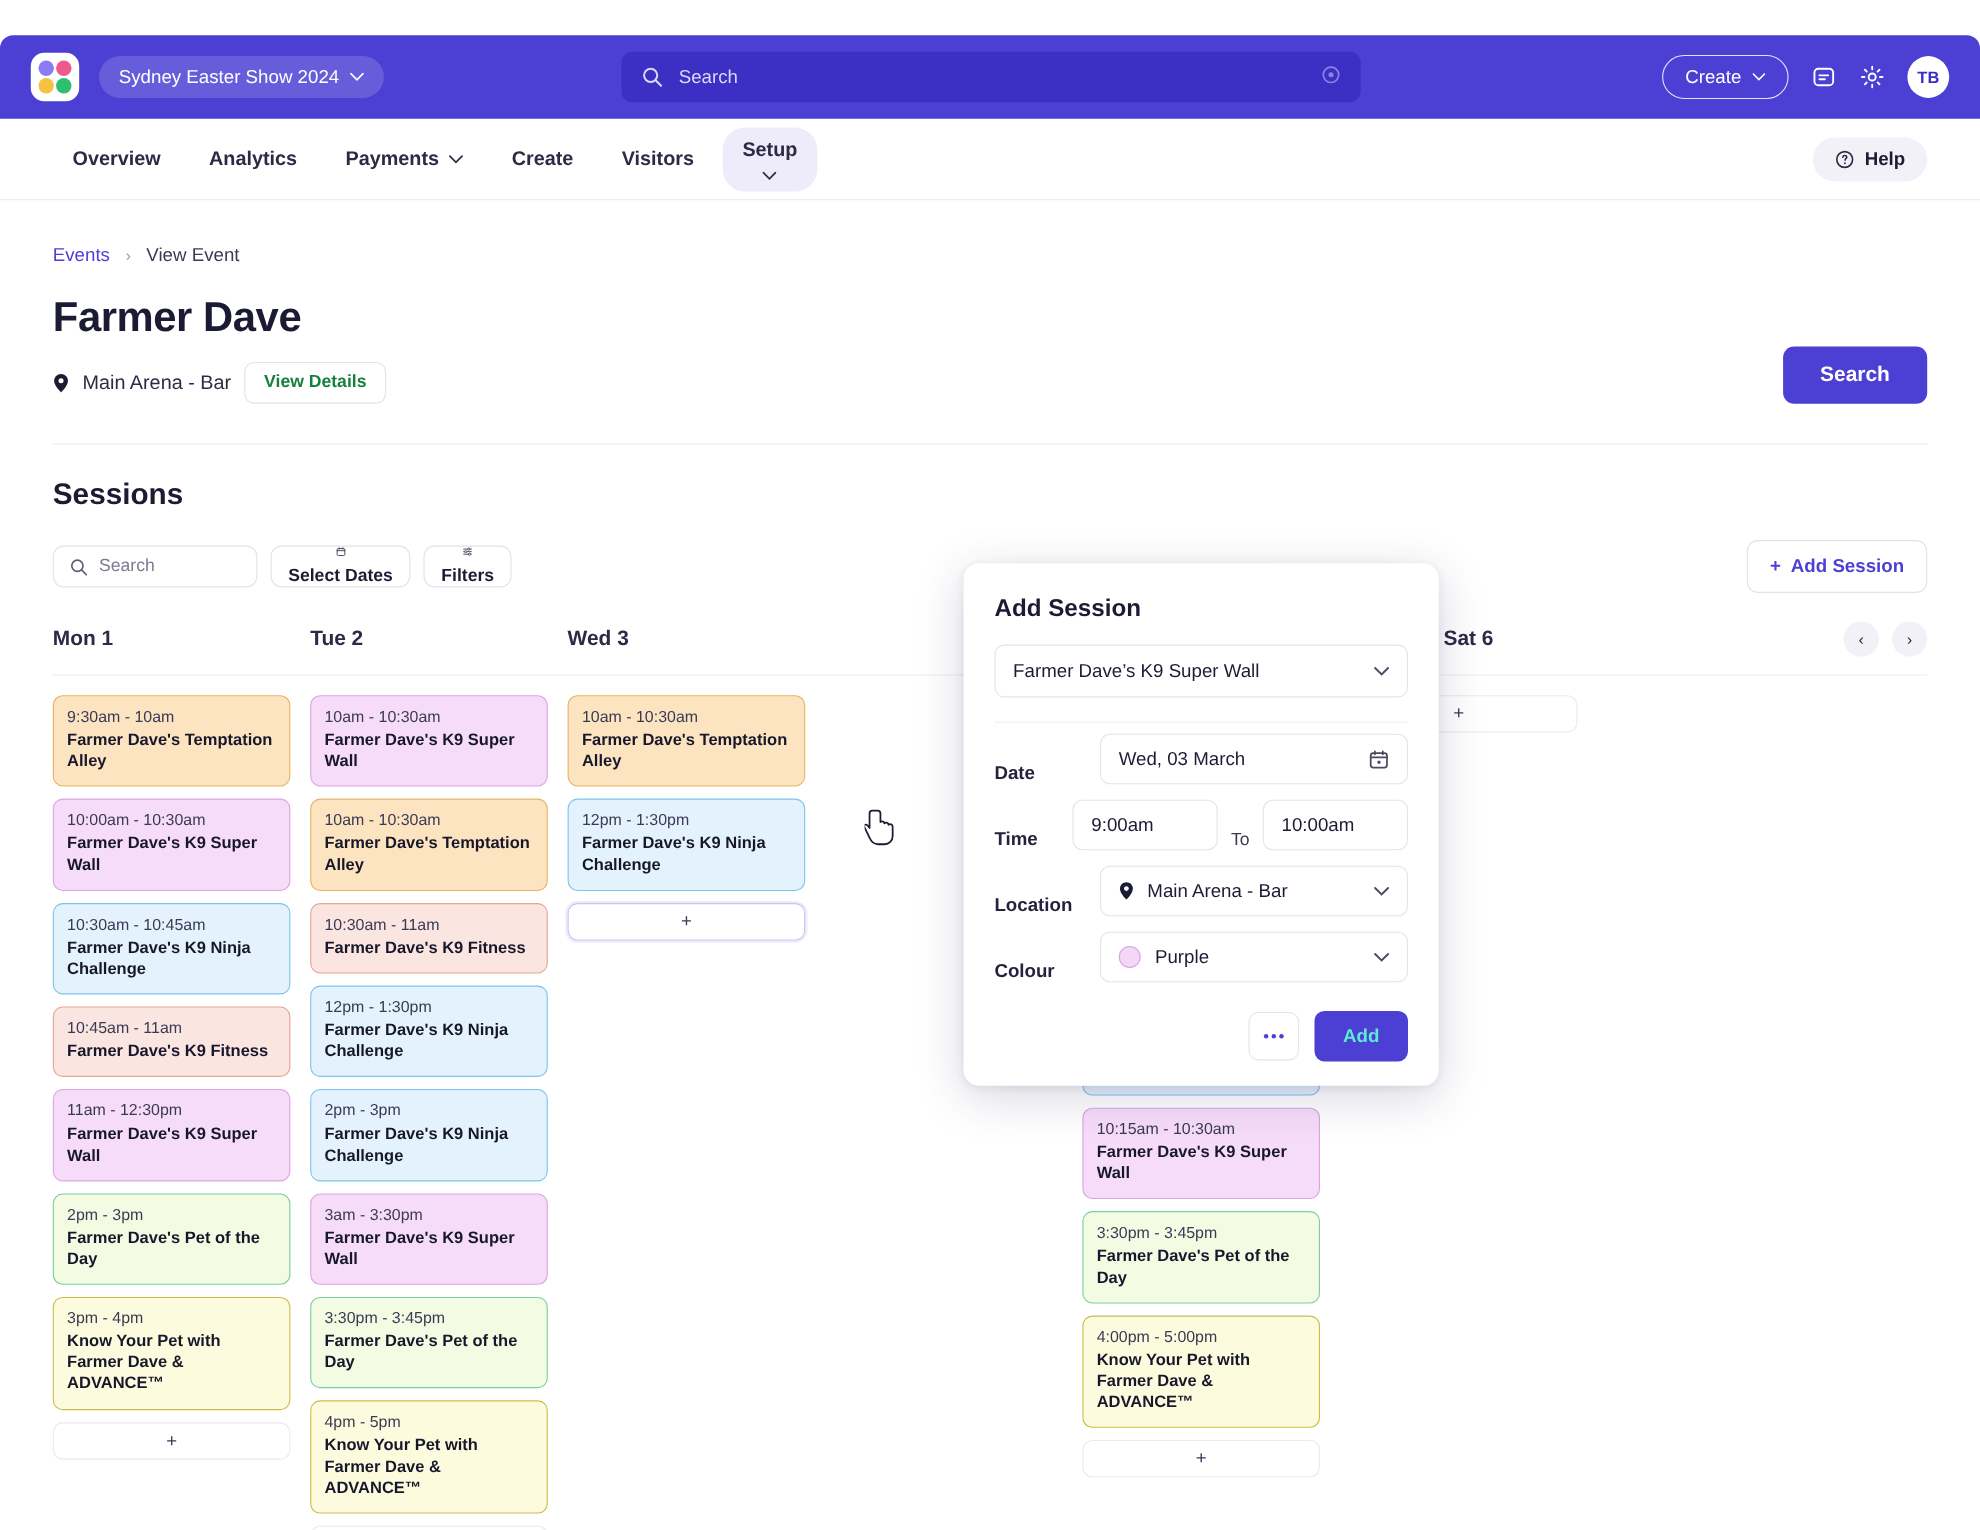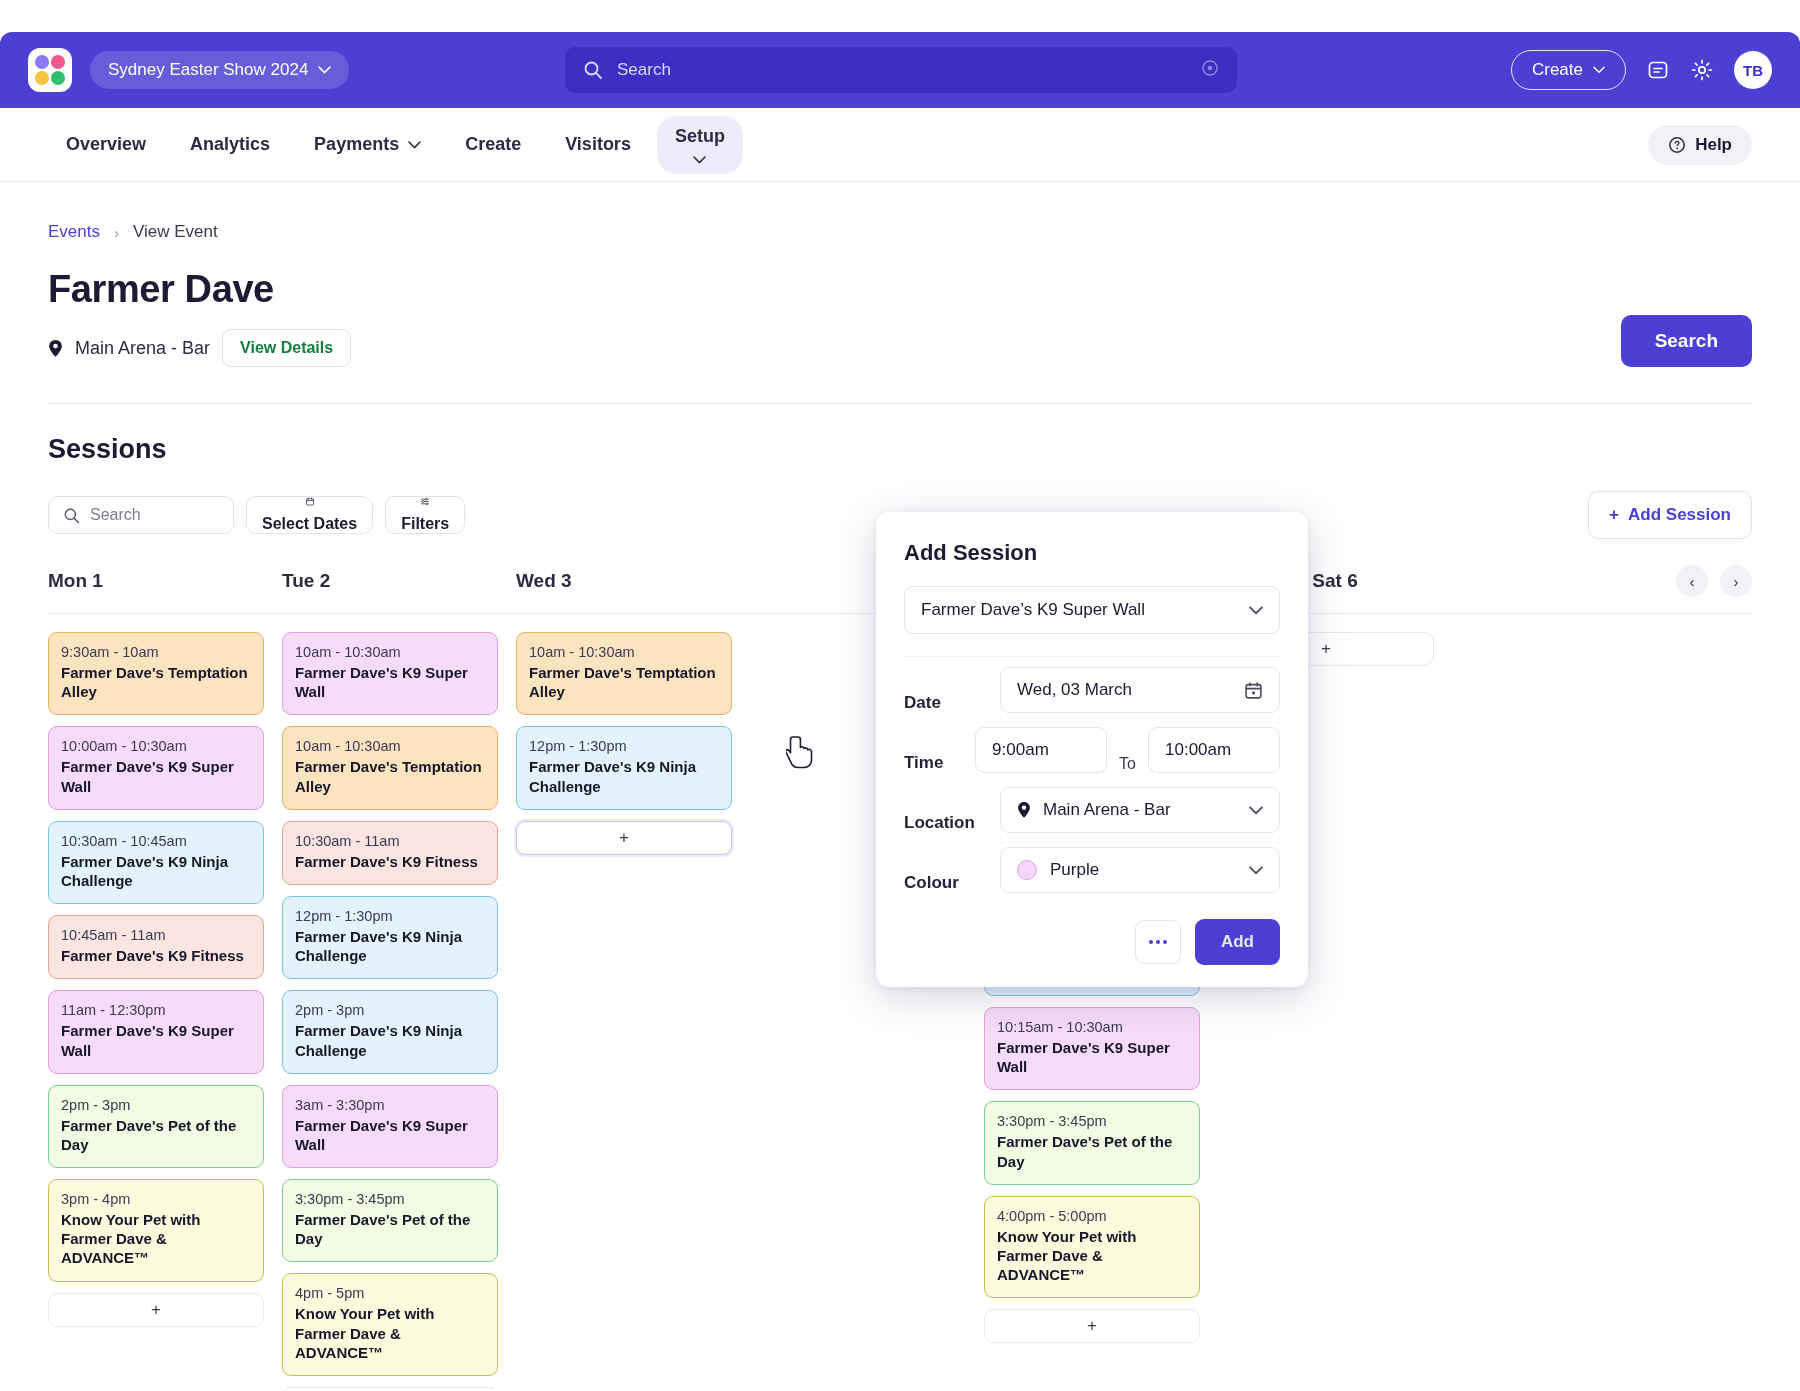--- a/index.html
+++ b/index.html
@@ -311,21 +311,21 @@
   }
   .more-btn {
     width: 46px; height: 44px;
     border: 1px solid #e4e4ec; border-radius: 9px;
     background: #fff;
     display: flex; align-items: center; justify-content: center;
     gap: 3px; cursor: pointer;
   }
   .more-btn i { width: 4px; height: 4px; border-radius: 50%; background: #4b3fd4; display: block; }
   .add-btn {
-    background: #4b3fd4; color: #e5e5e5; border: none;
+    background: #4b3fd4; color: #5eead4; border: none;
     border-radius: 9px;
     padding: 13px 26px;
     font-size: 17px; font-weight: 700;
     cursor: pointer;
     font-family: inherit;
   }
 
   
   .cursor { position: absolute; left: 786px; top: 735px; z-index: 60; pointer-events: none; }
 </style>

